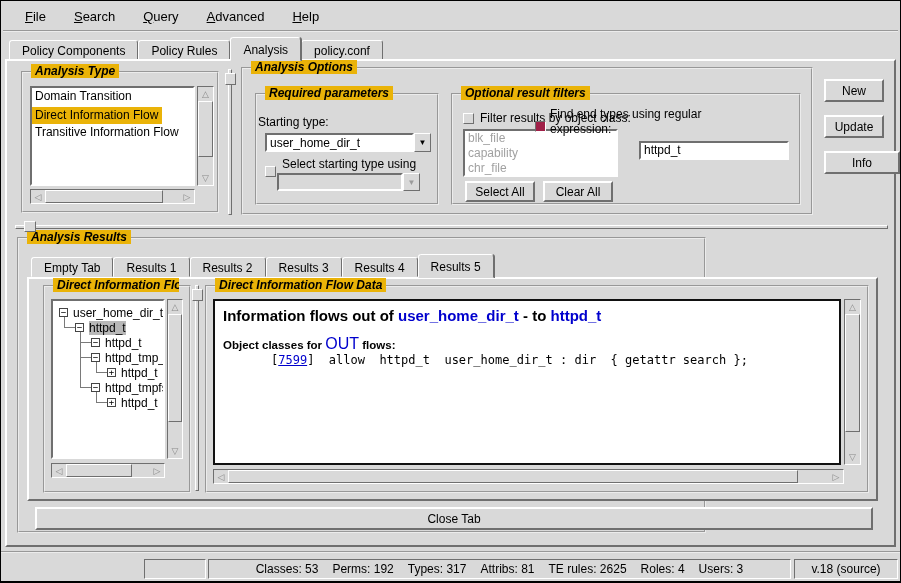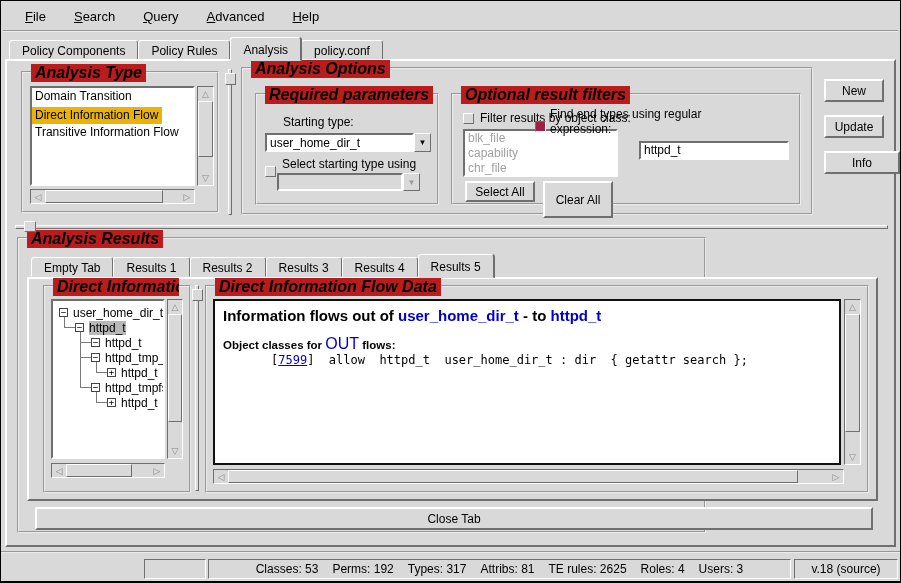--- a/index.html
+++ b/index.html
@@ -23,22 +23,22 @@
   #main-tabs { left:8px; top:36px; height:23px; }
   .tab { font-size:12px; padding:3px 12px 3px 12px; background:#d9d9d9; border:1px solid;
          border-color:#ffffff #6f6f6f transparent #ffffff; border-radius:3px 3px 0 0; height:20px; position:relative; }
   .tab.active { height:24px; padding-top:5px; z-index:5; border-bottom:1px solid #d9d9d9; margin-bottom:-1px; box-shadow:1px 0 0 #6f6f6f; }
 
   #main-panel { position:absolute; left:4px; top:58px; width:891px; height:488px;
                 background:#d9d9d9; border:2px solid; border-color:#ffffff #6f6f6f #6f6f6f #ffffff; }
 
   
   .lframe { position:absolute; border:2px groove #ececec; }
-  .lframe > .flabel { position:absolute; top:-9px; left:8px; background:#b91c1c; padding:0 4px;
-                      font-size:16px; font-weight:bold; font-style:italic; white-space:nowrap; }
+  .lframe > .flabel { position:absolute; top:-9px; left:8px; background:#eab308; padding:0 4px;
+                      font-size:12px; font-weight:bold; font-style:italic; white-space:nowrap; }
 
   
   .listbox { background:#fff; overflow:hidden; }
   .litem { font-size:12px; line-height:17px; padding-left:3px; white-space:nowrap; }
   .litem.sel { background:#eab308; display:inline-block; min-width:0; padding-right:4px; }
   .litem.dis { color:#a1a1a1; }
 
   
   .vscroll, .hscroll { background:#d9d9d9; border:1px solid; border-color:#6f6f6f #ffffff #ffffff #6f6f6f; display:flex; }
   .vscroll { flex-direction:column; }
@@ -133,21 +133,21 @@
     </div>
 
     <div class="sash-v" style="left:221px; top:8px; height:146px;"></div>
     <div class="sash-handle" style="left:218px; top:12px;"></div>
 
     <div class="lframe" style="left:234px; top:6px; width:572px; height:148px;">
       <div class="flabel">Analysis Options</div>
 
       <div class="lframe" style="left:12px; top:24px; width:184px; height:112px;">
         <div class="flabel">Required parameters</div>
-        <div style="position:absolute; left:26px; top:20px; font-size:12px;text-align:center;">Starting type:</div>
+        <div style="position:absolute; left:1px; top:20px; font-size:12px;text-align:center;">Starting type:</div>
         <div class="combo" style="position:absolute; left:8px; top:38px; width:166px; height:19px;">
           <div class="centry">user_home_dir_t</div>
           <div class="carrow raised1">
               <span>▼</span>
             </div>
         </div>
         <div style="position:absolute; left:8px; top:62px; display:flex; align-items:center;">
           <div class="check"></div>
           <div class="cblabel">Select starting type using attrib:</div>
         </div>
@@ -165,21 +165,21 @@
         <div style="position:absolute; left:10px; top:16px; display:flex; align-items:center;">
           <div class="check"></div>
           <div class="cblabel">Filter results by object class:</div>
         </div>
         <div class="listbox sunken" style="position:absolute; left:10px; top:34px; width:155px; height:48px;">
           <div class="litem dis" style="line-height:15px;">blk_file</div>
           <div class="litem dis" style="line-height:15px;">capability</div>
           <div class="litem dis" style="line-height:15px;">chr_file</div>
         </div>
         <div class="btn raised" style="position:absolute; left:12px; top:86px; width:70px; height:21px;">Select All</div>
-        <div class="btn raised" style="position:absolute; left:90px; top:86px; width:70px; height:37px;">Clear All</div>
+        <div class="btn raised" style="position:absolute; left:90px; top:86px; width:70px; height:21px;">Clear All</div>
 
         <div style="position:absolute; left:82px; top:26px;">
           <div class="check on"></div>
         </div>
         <div style="position:absolute; left:97px; top:12px; width:172px; font-size:12px; line-height:15px;">Find end types using regular expression:</div>
         <div style="position:absolute; left:186px; top:45px; width:150px; height:19px;">
           <input class="entry" type="text" value="httpd_t" style="">
         </div>
       </div>
     </div>

